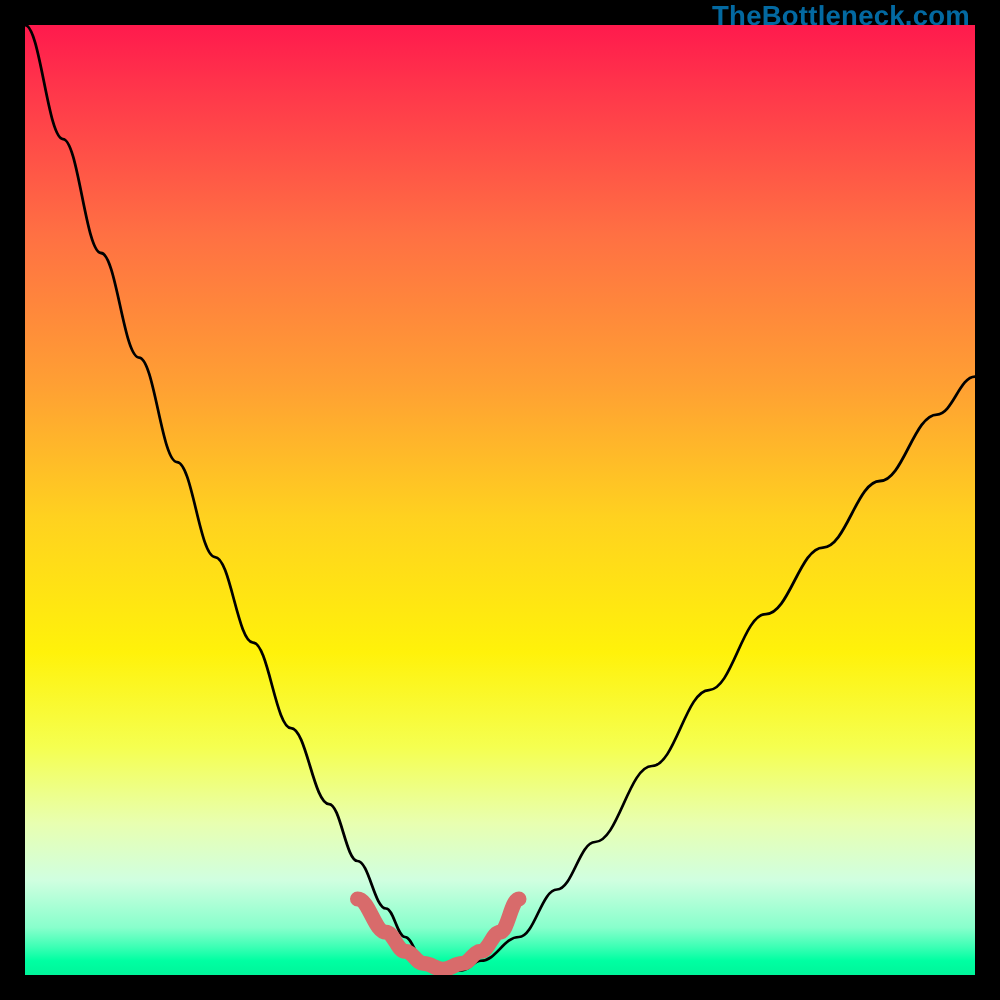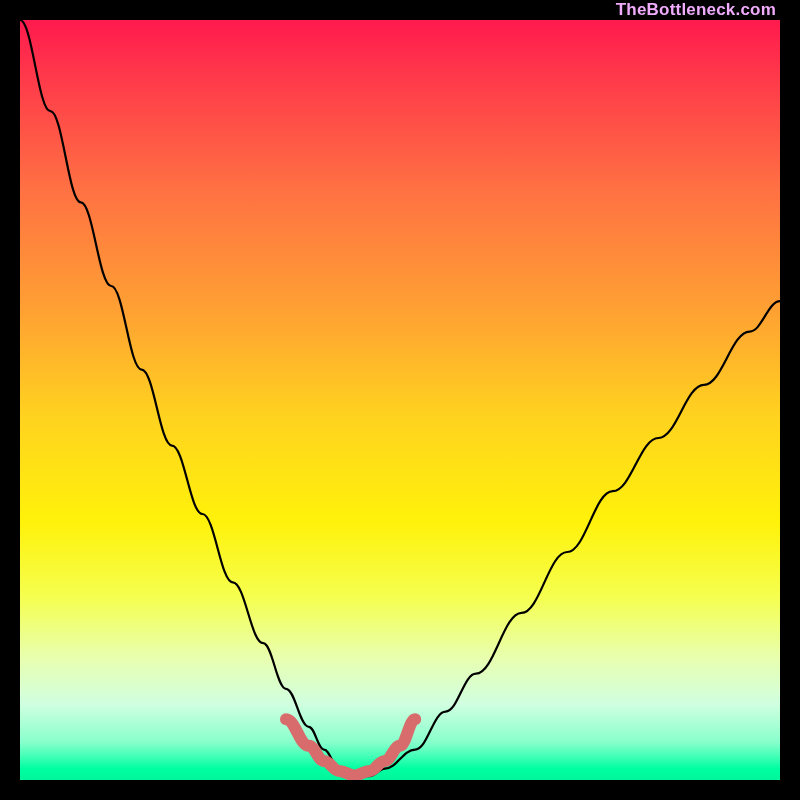--- a/index.html
+++ b/index.html
@@ -36,22 +36,22 @@
       #88ffcc 95%,
       #3effb5 97%,
       #00ffa2 98.5%,
       #00f59a 100%
     );
   }
   .watermark {
     position: absolute;
     top: 0px;
     right: 24px;
-    color: #f0abfc;
-    font-size: 17px;
+    color: #0369a1;
+    font-size: 22px;
     font-weight: 600;
     letter-spacing: 0.2px;
   }
   svg.curve {
     position: absolute;
     left: 0;
     top: 0;
     width: 760px;
     height: 760px;
   }

